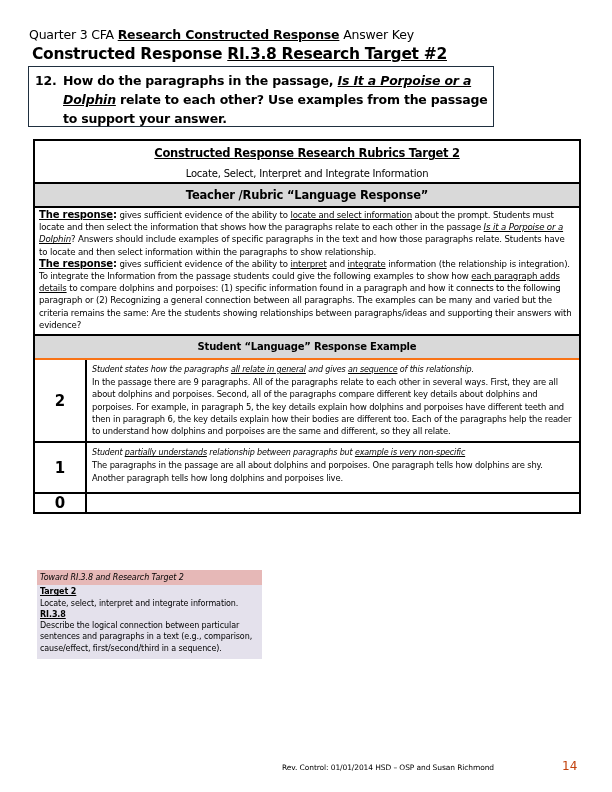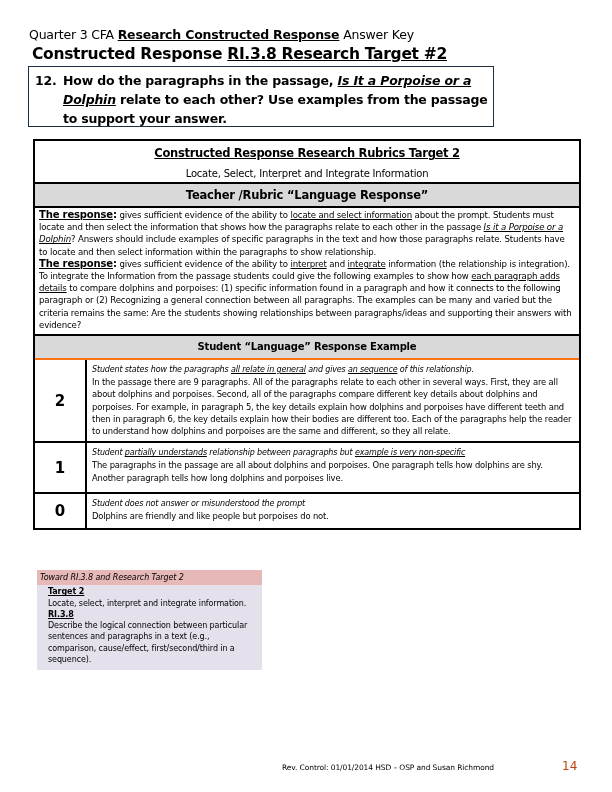--- a/index.html
+++ b/index.html
@@ -27,21 +27,21 @@
   .resp-block .leadcolon { font-size: 10px; font-weight: bold; }
   .score-row { display: flex; border-top: 2px solid #000; }
   .score-row:first-of-type { border-top: none; }
   .score { width: 50px; flex: 0 0 50px; border-right: 2px solid #000; display: flex; align-items: center; justify-content: center; font-size: 15px; font-weight: bold; }
   .score-text { flex: 1; font-size: 8.4px; line-height: 12.2px; padding: 3px 4px 4px 5px; letter-spacing: -0.15px; }
   .score-text .crit { font-style: italic; font-size: 8px; }
   .gray-band2 { background: #d9d9d9; text-align: center; font-size: 10px; font-weight: bold; height: 22px; line-height: 22px; border-bottom: 2px solid #f97316; border-top: 2px solid #000; letter-spacing: -0.2px; }
 
   #std-box { position: absolute; left: 37px; top: 570px; width: 225px; background: #e4e1ec; font-size: 8px; line-height: 11.3px; letter-spacing: -0.1px; }
   #std-box .std-head { background: #e6b8b7; font-style: italic; padding: 2px 3px; font-size: 8px; }
-  #std-box .std-body { padding: 1px 3px 5px 3px; margin-left: 8px; }
+  #std-box .std-body { padding: 1px 3px 5px 3px; }
   #std-box .std-label { font-weight: bold; text-decoration: underline; }
 
   #footer { position: absolute; left: 282px; top: 763px; font-size: 7.5px; white-space: nowrap; letter-spacing: -0.1px; }
   #pagenum { position: absolute; left: 562px; top: 759px; font-size: 12px; color: #c2410c; }
 </style>
 </head>
 <body>
 
 <div id="hdr1"><span>Quarter 3 CFA  </span><span class="u b">Research Constructed Response</span><span> Answer Key</span></div>
 
@@ -76,24 +76,20 @@
   <div class="score-row">
     <div class="score">1</div>
     <div class="score-text" style="padding-bottom:8px;">
       <span class="crit">Student </span><span class="crit u">partially understands</span><span class="crit"> relationship between paragraphs but </span><span class="crit u">example is very non-specific</span><br>
       <span>The paragraphs in the passage are all about dolphins and porpoises.  One paragraph tells how dolphins are shy. Another paragraph tells how  long dolphins and porpoises live.</span>
     </div>
   </div>
 
   <div class="score-row">
     <div class="score">0</div>
-    <div class="score-text" style="padding-bottom:6px;">
-      <span class="crit">Student does not answer or misunderstood the prompt</span><br>
-      <span>Dolphins are friendly and like people but porpoises do not.</span>
-    </div>
   </div>
 </div>
 
 <div id="std-box">
   <div class="std-head">Toward RI.3.8  and  Research Target 2</div>
   <div class="std-body">
     <div class="std-label">Target 2</div>
     <div>Locate, select, interpret and integrate information.</div>
     <div class="std-label">RI.3.8</div>
     <div>Describe the logical connection between particular sentences and paragraphs in a text (e.g., comparison, cause/effect, first/second/third in a sequence).</div>

